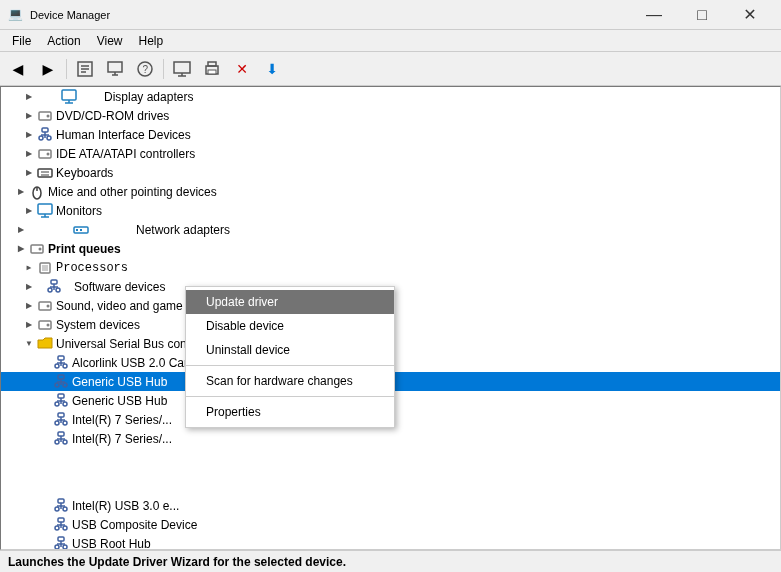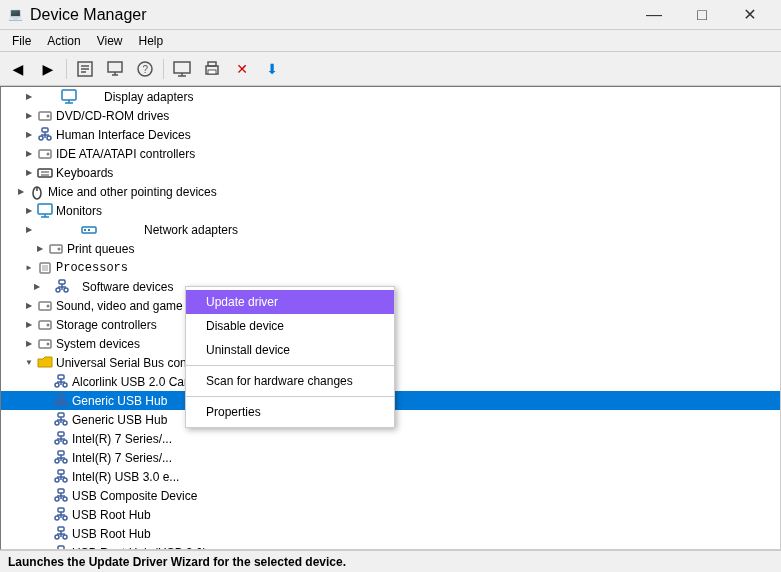--- a/index.html
+++ b/index.html
@@ -27,21 +27,21 @@
     .title-bar-left {
       display: flex;
       align-items: center;
       gap: 6px;
     }
     .title-bar-icon {
       width: 16px;
       height: 16px;
     }
     .title-bar-title {
-      font-size: 16px;
+      font-size: 11px;
     }
     .title-bar-controls {
       display: flex;
       gap: 2px;
     }
     .title-btn {
       width: 46px;
       height: 30px;
       border: none;
       background: transparent;
@@ -160,21 +160,21 @@
       box-shadow: 2px 2px 6px rgba(0,0,0,0.3);
       width: 210px;
       z-index: 100;
       padding: 3px 0;
     }
     .ctx-item {
       padding: 5px 20px;
       cursor: pointer;
       font-size: 12px;
     }
-    .ctx-item.active { background: #8b5cf6; color: white; }
+    .ctx-item.active { background: #737373; color: white; }
     .ctx-item.bold { font-weight: normal; }
     .ctx-sep {
       height: 1px;
       background: #ccc;
       margin: 3px 0;
     }
 
     
     .status-bar {
       height: 22px;
@@ -330,52 +330,52 @@
         <span class="tree-arrow collapsed"></span>
         <span class="tree-icon">
           <svg width="16" height="16" viewBox="0 0 16 16">
             <rect x="1" y="1" width="14" height="10" rx="1" fill="none" stroke="#2080c0" stroke-width="1.5"></rect>
             <line x1="4" y1="14" x2="12" y2="14" stroke="#2080c0" stroke-width="1.5"></line>
             <line x1="8" y1="11" x2="8" y2="14" stroke="#2080c0" stroke-width="1.5"></line>
           </svg>
         </span>
         <span class="tree-label">Monitors</span>
       </div>
-      <div class="tree-item" style="padding-left: 20px; gap: 44px;">
+      <div class="tree-item" style="padding-left: 12px; gap: 44px;">
         <span class="tree-arrow collapsed"></span>
         <span class="tree-icon">
           <svg width="16" height="16" viewBox="0 0 16 16">
             <rect x="1" y="5" width="14" height="6" rx="1" fill="none" stroke="#2080c0" stroke-width="1.5"></rect>
             <rect x="3" y="7" width="2" height="2" fill="#2080c0"></rect>
             <rect x="7" y="7" width="2" height="2" fill="#2080c0"></rect>
           </svg>
         </span>
         <span class="tree-label">Network adapters</span>
       </div>
-      <div class="tree-item" style="padding-left: 31px;">
+      <div class="tree-item" style="padding-left: 12px; font-weight: bold;">
         <span class="tree-arrow collapsed"></span>
         <span class="tree-icon">
           <svg width="16" height="16" viewBox="0 0 16 16">
             <rect x="2" y="4" width="12" height="8" rx="1" fill="none" stroke="#808080" stroke-width="1.5"></rect>
             <circle cx="11" cy="8" r="1.5" fill="#808080"></circle>
           </svg>
         </span>
         <span class="tree-label">Print queues</span>
       </div>
       <div class="tree-item" style="padding-left: 20px; font-family: Liberation Mono, monospace;">
         <span class="tree-arrow collapsed"></span>
         <span class="tree-icon">
           <svg width="16" height="16" viewBox="0 0 16 16">
             <rect x="3" y="3" width="10" height="10" rx="1" fill="none" stroke="#808080" stroke-width="1.5"></rect>
             <rect x="5" y="5" width="6" height="6" fill="#808080" opacity="0.4"></rect>
           </svg>
         </span>
         <span class="tree-label">Processors</span>
       </div>
-      <div class="tree-item" style="padding-left: 28px; gap: 9px;">
+      <div class="tree-item" style="padding-left: 20px; gap: 9px;">
         <span class="tree-arrow collapsed"></span>
         <span class="tree-icon">
           <svg width="16" height="16" viewBox="0 0 16 16">
             <rect x="5" y="1" width="6" height="4" rx="1" fill="none" stroke="#4060a0" stroke-width="1.5"></rect>
             <line x1="8" y1="5" x2="8" y2="11" stroke="#4060a0" stroke-width="1.5"></line>
             <line x1="4" y1="8" x2="12" y2="8" stroke="#4060a0" stroke-width="1.5"></line>
             <circle cx="4" cy="11" r="2" fill="none" stroke="#4060a0" stroke-width="1.5"></circle>
             <circle cx="12" cy="11" r="2" fill="none" stroke="#4060a0" stroke-width="1.5"></circle>
           </svg>
         </span>
@@ -392,30 +392,20 @@
         <span class="tree-label">Sound, video and game controllers</span>
       </div>
       <div class="tree-item" style="padding-left: 20px;">
         <span class="tree-arrow collapsed"></span>
         <span class="tree-icon">
           <svg width="16" height="16" viewBox="0 0 16 16">
             <rect x="2" y="4" width="12" height="8" rx="1" fill="none" stroke="#808080" stroke-width="1.5"></rect>
             <circle cx="11" cy="8" r="1.5" fill="#808080"></circle>
           </svg>
         </span>
-        <span class="tree-label">Storage controllers</span>
-      </div>
-      <div class="tree-item" style="padding-left: 20px;">
-        <span class="tree-arrow collapsed"></span>
-        <span class="tree-icon">
-          <svg width="16" height="16" viewBox="0 0 16 16">
-            <rect x="2" y="4" width="12" height="8" rx="1" fill="none" stroke="#808080" stroke-width="1.5"></rect>
-            <circle cx="11" cy="8" r="1.5" fill="#808080"></circle>
-          </svg>
-        </span>
         <span class="tree-label">System devices</span>
       </div>
       <div class="tree-item" style="padding-left: 20px;">
         <span class="tree-arrow expanded"></span>
         <span class="tree-icon">
           <svg width="16" height="16" viewBox="0 0 16 16">
             <path d="M1 4 h5 l2 -2 h7 v10 H1 z" fill="#f0c000" stroke="#c09000" stroke-width="1"></path>
           </svg>
         </span>
         <span class="tree-label">Universal Serial Bus controllers</span>
@@ -478,21 +468,21 @@
           <svg width="16" height="16" viewBox="0 0 16 16">
             <rect x="5" y="1" width="6" height="4" rx="1" fill="none" stroke="#4060a0" stroke-width="1.5"></rect>
             <line x1="8" y1="5" x2="8" y2="11" stroke="#4060a0" stroke-width="1.5"></line>
             <line x1="4" y1="8" x2="12" y2="8" stroke="#4060a0" stroke-width="1.5"></line>
             <circle cx="4" cy="11" r="2" fill="none" stroke="#4060a0" stroke-width="1.5"></circle>
             <circle cx="12" cy="11" r="2" fill="none" stroke="#4060a0" stroke-width="1.5"></circle>
           </svg>
         </span>
         <span class="tree-label">Intel(R) 7 Series/...</span>
       </div>
-      <div class="tree-item" style="padding-left: 36px;">
+      <div class="tree-item" style="padding-left: 36px; margin-top: 48px;">
         <span class="tree-arrow leaf"></span>
         <span class="tree-icon">
           <svg width="16" height="16" viewBox="0 0 16 16">
             <rect x="5" y="1" width="6" height="4" rx="1" fill="none" stroke="#4060a0" stroke-width="1.5"></rect>
             <line x1="8" y1="5" x2="8" y2="11" stroke="#4060a0" stroke-width="1.5"></line>
             <line x1="4" y1="8" x2="12" y2="8" stroke="#4060a0" stroke-width="1.5"></line>
             <circle cx="4" cy="11" r="2" fill="none" stroke="#4060a0" stroke-width="1.5"></circle>
             <circle cx="12" cy="11" r="2" fill="none" stroke="#4060a0" stroke-width="1.5"></circle>
           </svg>
         </span>

